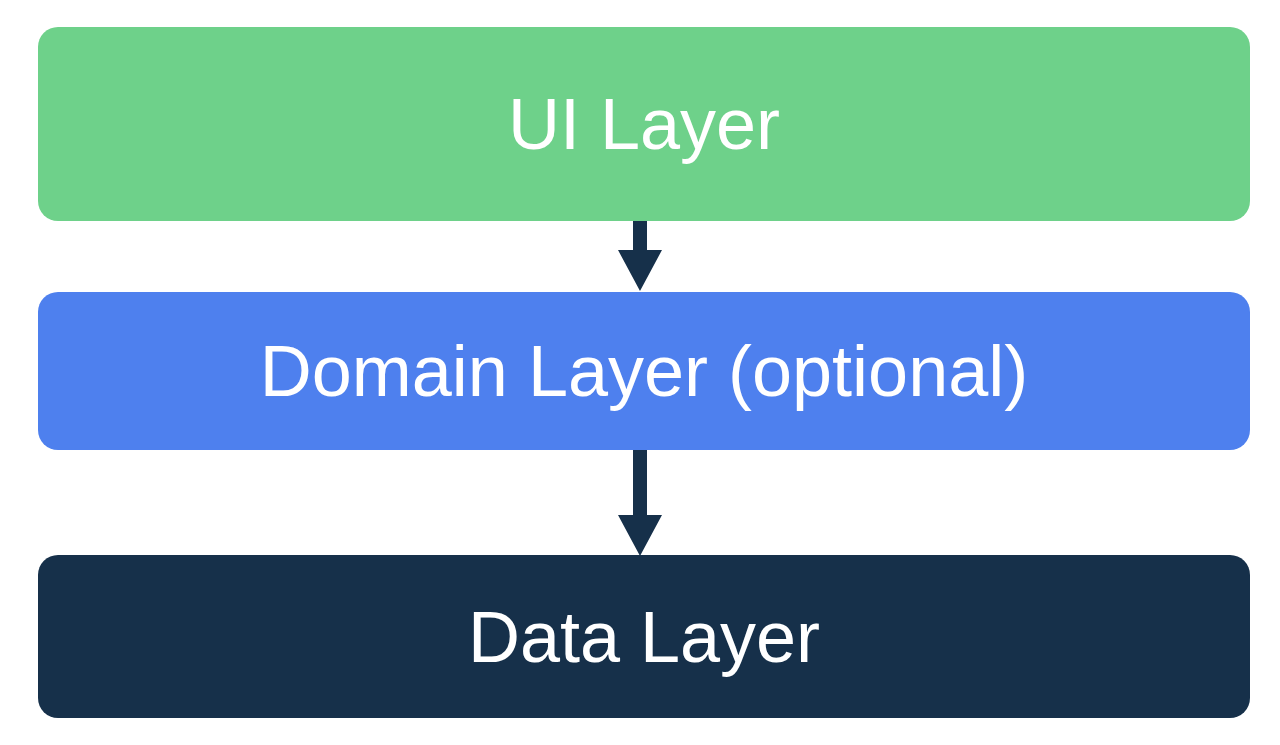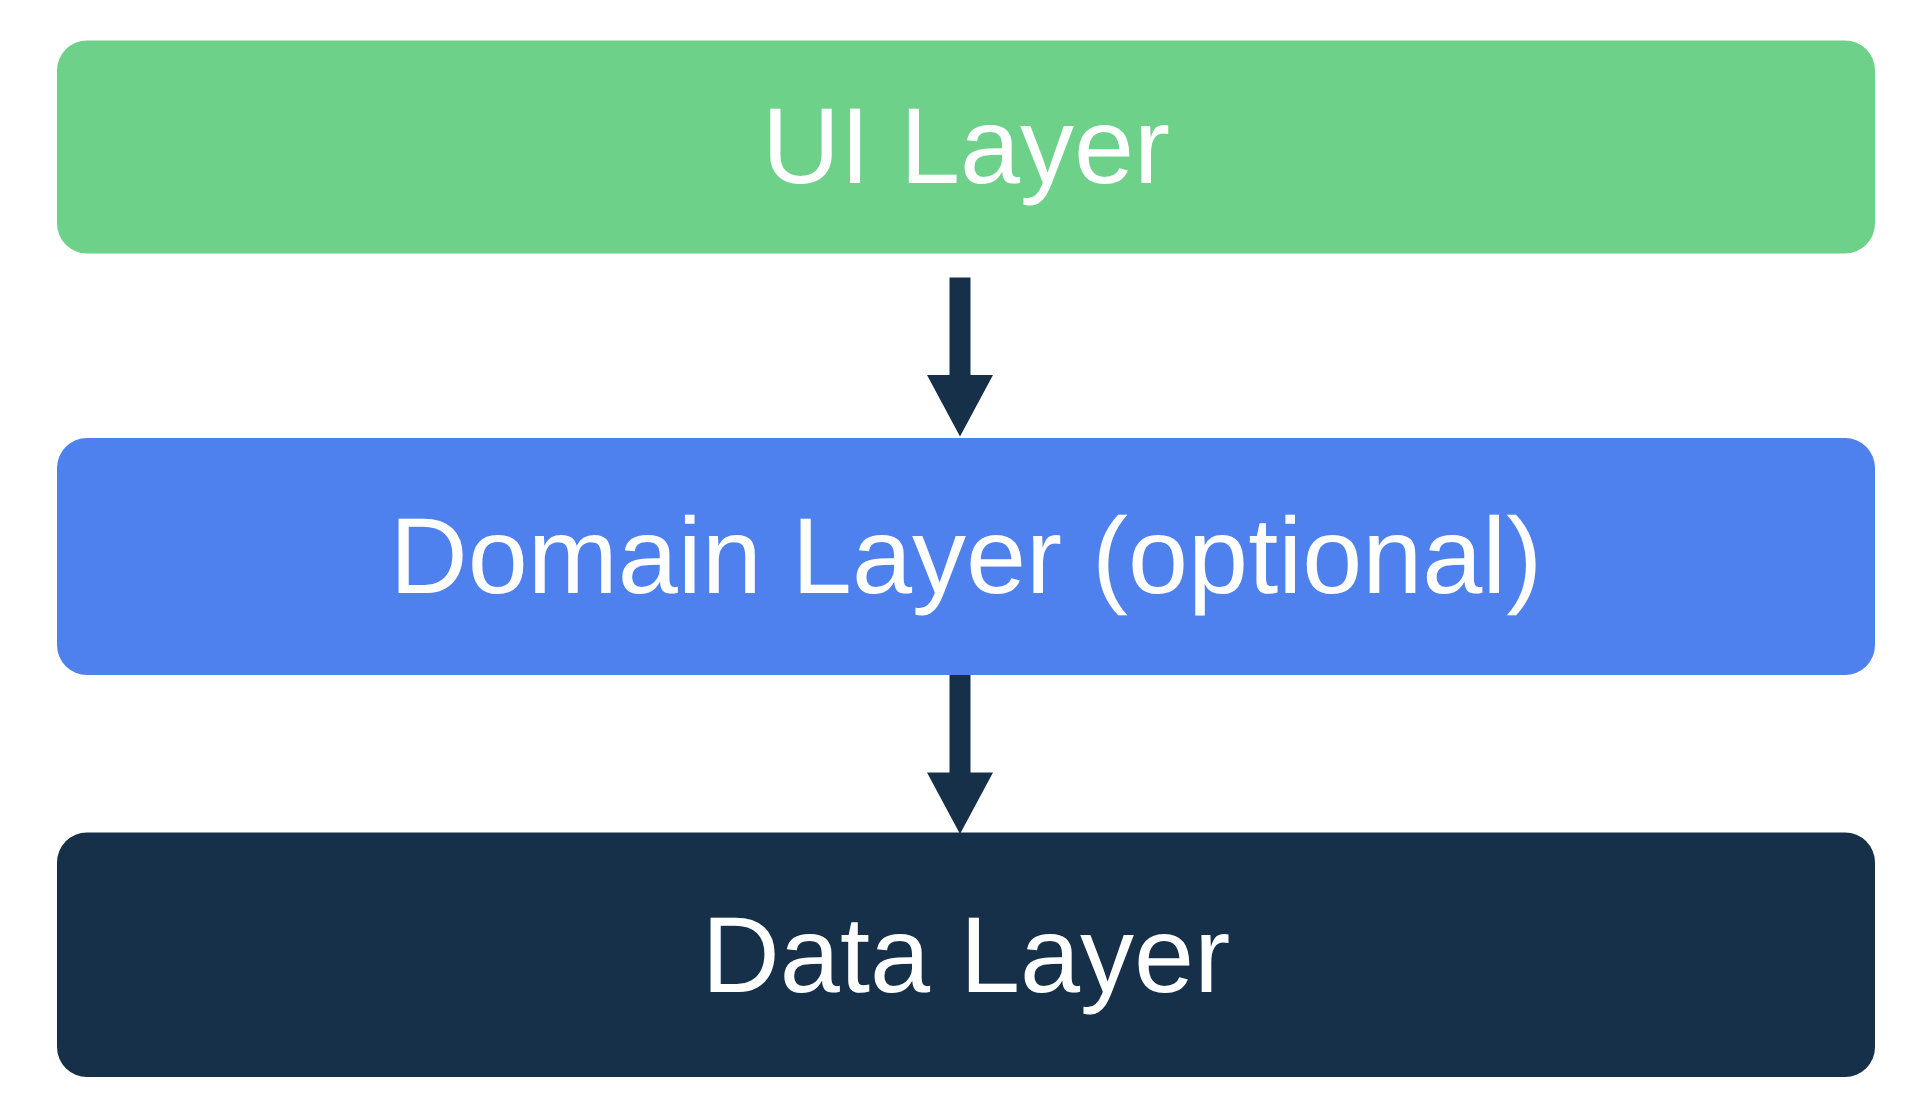--- a/index.html
+++ b/index.html
@@ -39,21 +39,21 @@
     font-weight: 400;
     line-height: 1;
     letter-spacing: 0px;
     white-space: nowrap;
     text-align: center;
   }
 
   
   #box-ui-layer {
     top: 27px;
-    height: 142px;
+    height: 194px;
     background: #6ED18A;
   }
 
   
   #box-domain-layer {
     top: 292px;
     height: 158px;
     background: #4E80EE;
   }
 

